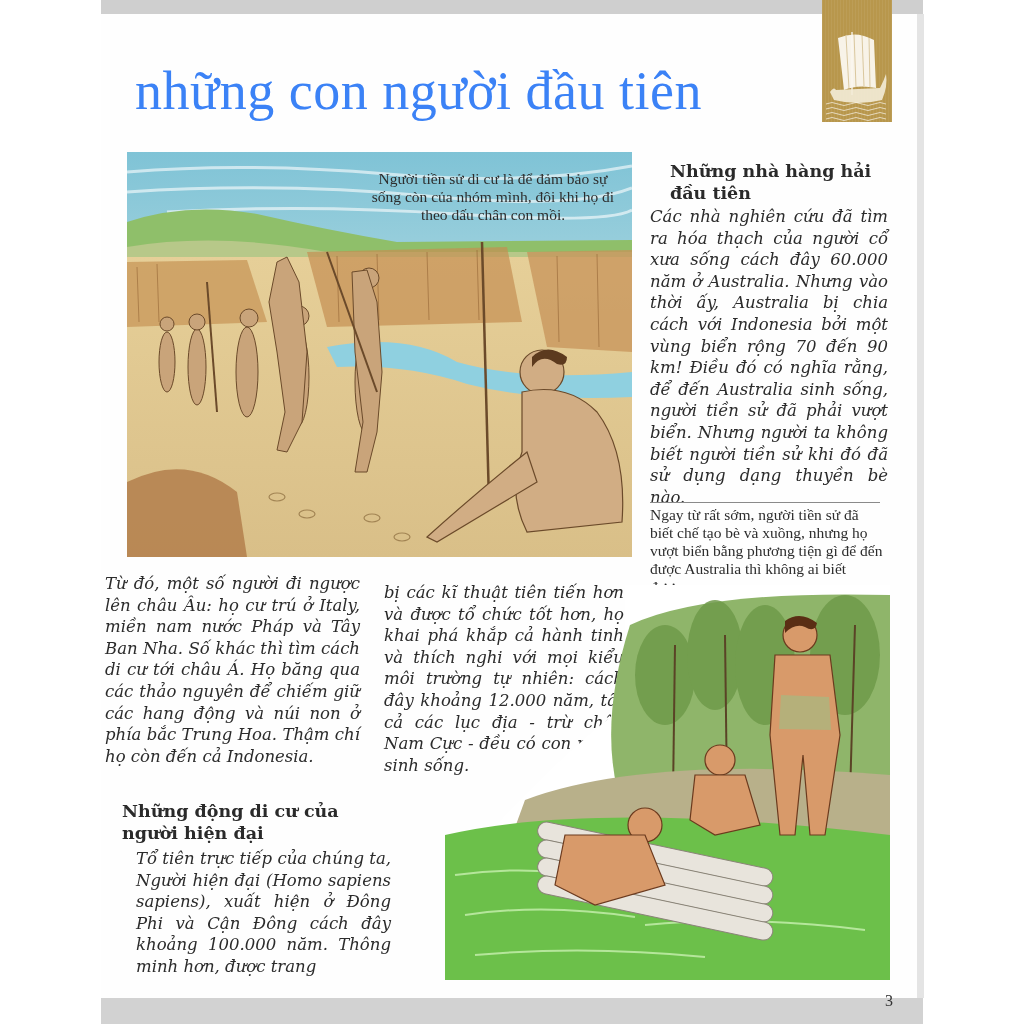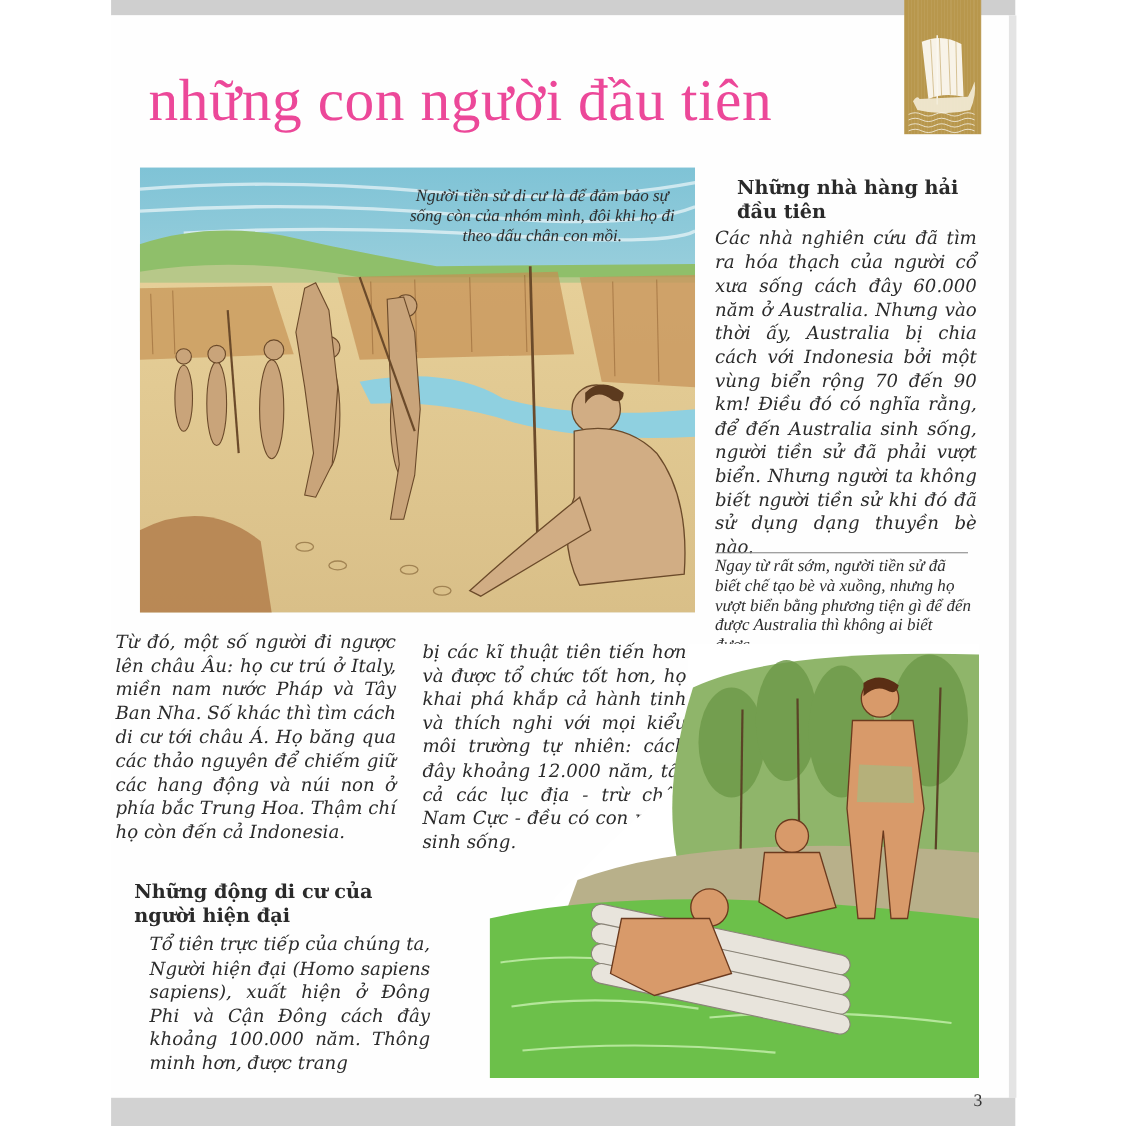--- a/index.html
+++ b/index.html
@@ -4,31 +4,31 @@
 <style>
   html, body { margin:0; padding:0; }
   body { width:1024px; height:1024px; background:#ffffff; position:relative; overflow:hidden;
          font-family:"DejaVu Serif", serif; color:#2a2a2a; }
   .scan-top { position:absolute; left:101px; top:0; width:822px; height:14px; background:#cfcfcf; }
   .scan-bottom { position:absolute; left:101px; top:998px; width:822px; height:26px; background:#d2d2d2; }
   .scan-right { position:absolute; left:917px; top:14px; width:7px; height:984px; background:#e4e4e4; }
   .page { position:absolute; left:101px; top:14px; width:816px; height:984px; background:#fefefe; }
 
   .title { position:absolute; left:135px; top:64px; font-family:"Liberation Serif", serif;
-           font-size:54px; color:#ec4899; letter-spacing:0.5px; margin:0; font-weight:normal; line-height:1; }
+           font-size:54px; color:#3b82f6; letter-spacing:0.5px; margin:0; font-weight:normal; line-height:1; }
 
   .emblem { position:absolute; left:822px; top:0; width:70px; height:122px; background:#b8974c;
             background-image:repeating-linear-gradient(90deg, rgba(255,255,255,0.06) 0 1px, transparent 1px 3px); }
   .emblem svg { position:absolute; left:0; top:0; }
 
   .illus { position:absolute; overflow:hidden; }
   .illus1 { left:127px; top:152px; width:505px; height:405px; }
   .illus2 { left:445px; top:585px; width:445px; height:395px; }
 
-  .caption { position:absolute; font-style:italic; font-family:"Liberation Serif", serif; font-size:15.5px;
+  .caption { position:absolute; font-family:"Liberation Serif", serif; font-size:15.5px;
              line-height:18px; color:#2d2d2d; }
   .cap1 { left:362px; top:170px; width:262px; text-align:center; }
   .cap2 { left:650px; top:506px; width:235px; text-align:left; }
 
   .hr { position:absolute; left:650px; top:502px; width:230px; height:1px; background:#8a8a8a; }
 
   .heading { position:absolute; font-family:"DejaVu Serif", serif; font-weight:bold; font-size:17.5px;
              line-height:22px; color:#2a2a2a; margin:0; }
   .h1 { left:650px; top:160px; width:240px;margin-left:20px; }
   .h2 { left:122px; top:800px; width:250px; }

